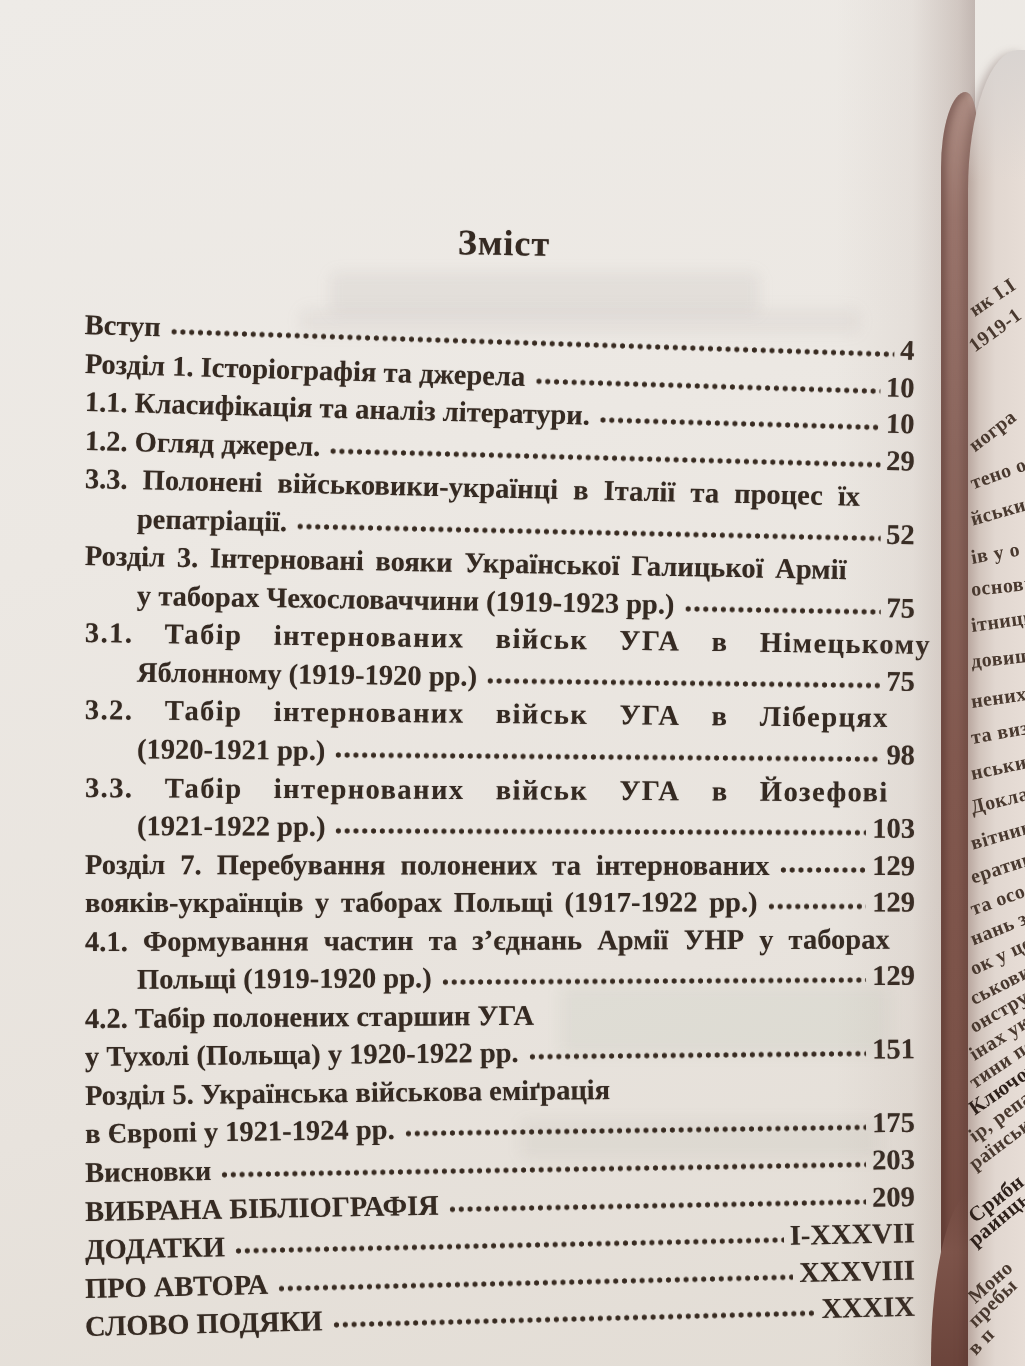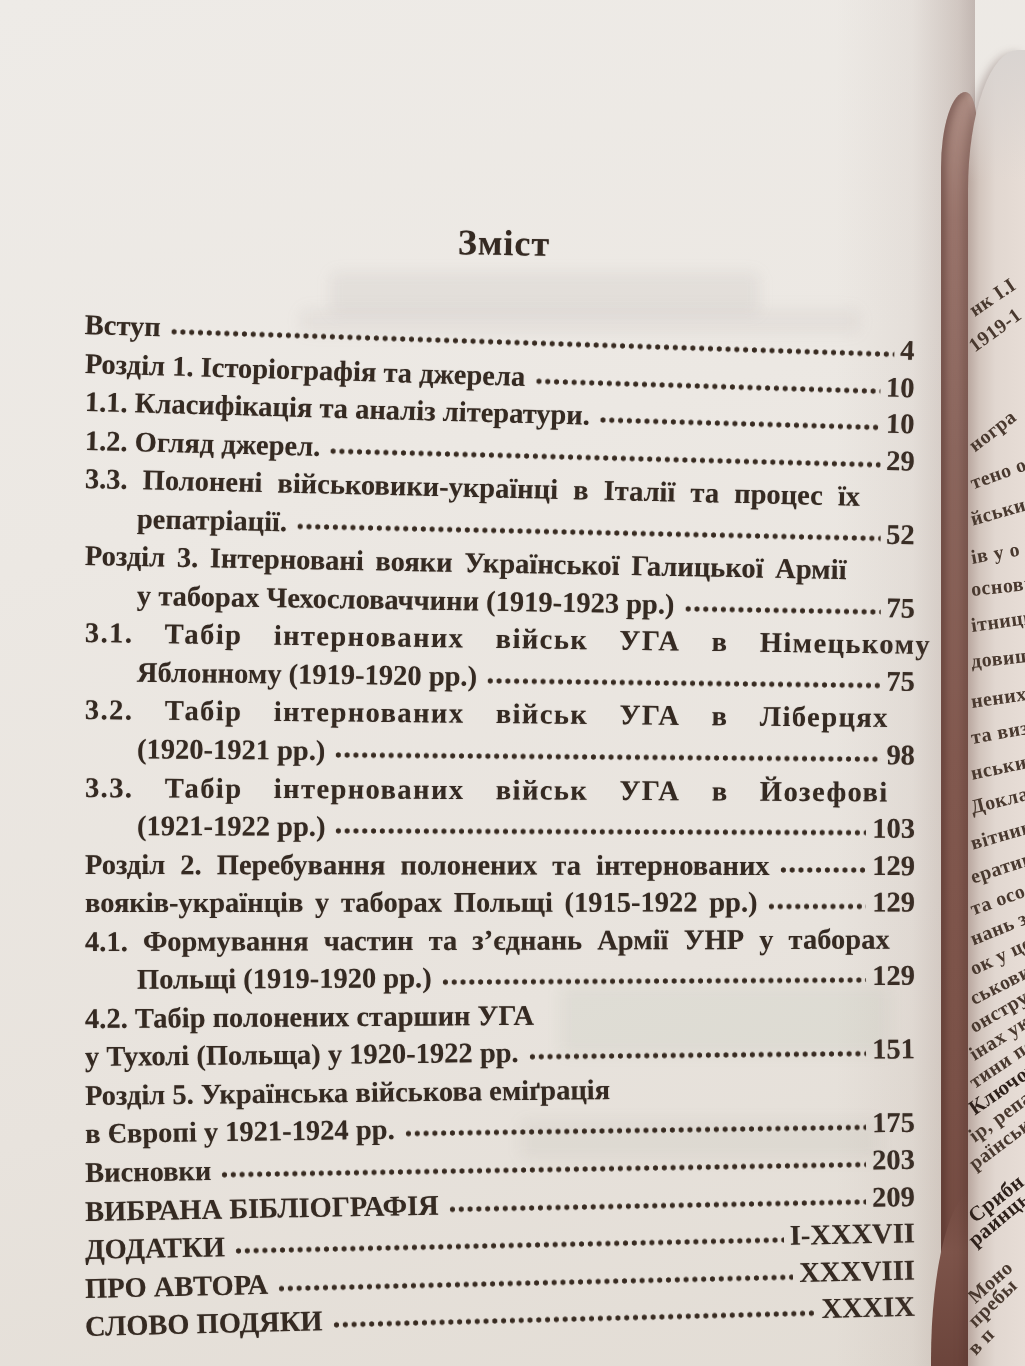--- a/index.html
+++ b/index.html
@@ -135,26 +135,26 @@
         <div class="toc-line wide" style="transform: rotate(0.32deg);">
     <span class="lbl">3.3. Табір інтернованих військ УГА в Йозефові</span>
 
   </div>
         <div class="toc-line indent" style="transform: rotate(0.2deg);">
     <span class="lbl">(1921-1922 рр.)</span>
     <span class="dots"></span>
     <span class="pg">103</span>
   </div>
         <div class="toc-line mid" style="transform: rotate(0.08deg);">
-    <span class="lbl">Розділ 2. Перебування полонених та інтернованих</span>
+    <span class="lbl">Розділ 7. Перебування полонених та інтернованих</span>
     <span class="dots"></span>
     <span class="pg">129</span>
   </div>
         <div class="toc-line mid2" style="transform: rotate(-0.04deg);">
-    <span class="lbl">вояків-українців у таборах Польщі (1915-1922 рр.)</span>
+    <span class="lbl">вояків-українців у таборах Польщі (1917-1922 рр.)</span>
     <span class="dots"></span>
     <span class="pg">129</span>
   </div>
         <div class="toc-line mid" style="transform: rotate(-0.17deg);">
     <span class="lbl">4.1. Формування частин та з’єднань Армії УНР у таборах</span>
 
   </div>
         <div class="toc-line indent" style="transform: rotate(-0.29deg);">
     <span class="lbl">Польщі (1919-1920 рр.)</span>
     <span class="dots"></span>

